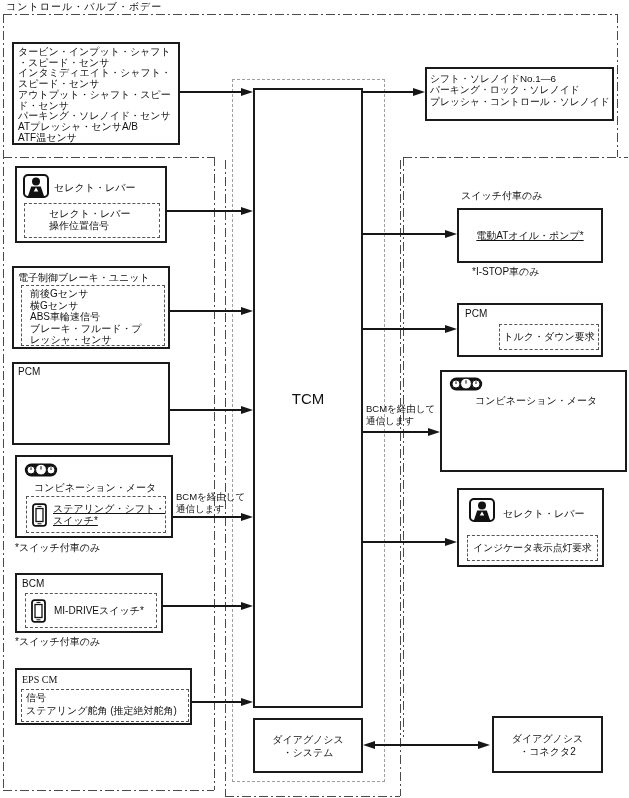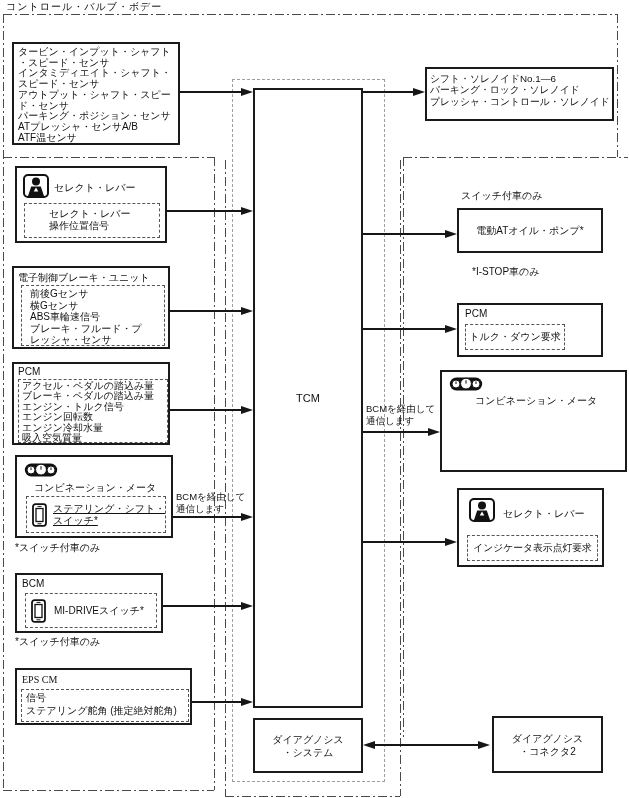--- a/index.html
+++ b/index.html
@@ -71,32 +71,32 @@
 
 <div class="lbl small" style="left:176px;top:491px;">
   <div>BCMを経由して</div>
   <div>通信します</div>
 </div>
 <div class="lbl small" style="left:366px;top:403px;">
   <div>BCMを経由して</div>
   <div>通信します</div>
 </div>
 
-<div class="box center" style="left:253px;top:88px;width:110px;height:620px;font-size:11px;">
+<div class="box center" style="left:253px;top:88px;width:110px;height:620px;font-size:15px;">
   <span>TCM</span>
 </div>
 
 <div class="box" style="left:12px;top:42px;width:168px;height:103px;padding:3px 4px;line-height:10.7px;">
   <div class="ln">タービン・インプット・シャフト</div>
   <div class="ln">・スピード・センサ</div>
   <div class="ln">インタミディエイト・シャフト・</div>
   <div class="ln">スピード・センサ</div>
   <div class="ln">アウトプット・シャフト・スピー</div>
   <div class="ln">ド・センサ</div>
-  <div class="ln">パーキング・ポジション・センサ</div>
+  <div class="ln">パーキング・ソレノイド・センサ</div>
   <div class="ln">ATプレッシャ・センサA/B</div>
   <div class="ln">ATF温センサ</div>
 </div>
 
 <div class="box" style="left:425px;top:67px;width:189px;height:54px;padding:4px 3px;line-height:11.3px;font-size:9.8px;">
   <div class="ln">シフト・ソレノイドNo.1—6</div>
   <div class="ln">パーキング・ロック・ソレノイド</div>
   <div class="ln">プレッシャ・コントロール・ソレノイド</div>
 </div>
 
@@ -122,28 +122,20 @@
     <div class="ln">前後Gセンサ</div>
     <div class="ln">横Gセンサ</div>
     <div class="ln">ABS車輪速信号</div>
     <div class="ln">ブレーキ・フルード・プ</div>
     <div class="ln">レッシャ・センサ</div>
   </div>
 </div>
 
 <div class="box" style="left:12px;top:362px;width:158px;height:83px;">
   <div class="abs ln" style="left:4px;top:2px;">PCM</div>
-  <div class="inner" style="left:4px;top:15px;width:150px;height:64px;padding:1px 0 0 3px;line-height:10.4px;">
-    <div class="ln">アクセル・ペダルの踏込み量</div>
-    <div class="ln">ブレーキ・ペダルの踏込み量</div>
-    <div class="ln">エンジン・トルク信号</div>
-    <div class="ln">エンジン回転数</div>
-    <div class="ln">エンジン冷却水量</div>
-    <div class="ln">吸入空気質量</div>
-  </div>
 </div>
 
 <div class="box" style="left:15px;top:455px;width:158px;height:83px;">
   <span class="abs" style="left:7px;top:5px;">
     <svg width="34" height="16" viewBox="0 0 34 16">
         <rect x="0.8" y="1.5" width="32.4" height="13" rx="6.5" fill="#111"></rect>
         <circle cx="7" cy="8" r="4" fill="#fff" stroke="#111" stroke-width="1"></circle>
         <circle cx="17" cy="7.6" r="5.4" fill="#fff" stroke="#111" stroke-width="1"></circle>
         <circle cx="27" cy="8" r="4" fill="#fff" stroke="#111" stroke-width="1"></circle>
         <line x1="7" y1="8" x2="7" y2="5.4" stroke="#111" stroke-width="1"></line>
@@ -187,28 +179,28 @@
 
 <div class="box" style="left:15px;top:668px;width:177px;height:57px;">
   <div class="abs ln" style="left:5px;top:4px;font-family:Liberation Serif, serif;">EPS CM</div>
   <div class="inner" style="left:4px;top:19px;width:168px;height:33px;padding:2px 0 0 4px;line-height:12.5px;">
     <div class="ln">信号</div>
     <div class="ln">ステアリング舵角 (推定絶対舵角)</div>
   </div>
 </div>
 
 <div class="lbl" style="left:461px;top:190px;">スイッチ付車のみ</div>
-<div class="box center" style="left:457px;top:208px;width:146px;height:45px;">
+<div class="box center" style="left:457px;top:208px;width:146px;height:55px;text-decoration:underline;">
   <span class="ln">電動ATオイル・ポンプ*</span>
 </div>
 <div class="lbl" style="left:472px;top:266px;">*I-STOP車のみ</div>
 
 <div class="box" style="left:457px;top:303px;width:146px;height:54px;">
   <div class="abs ln" style="left:6px;top:3px;">PCM</div>
-  <div class="inner center" style="left:6px;top:19px;width:100px;height:26px;">
+  <div class="inner center" style="left:40px;top:19px;width:100px;height:26px;">
     <span class="ln">トルク・ダウン要求</span>
   </div>
 </div>
 
 <div class="box" style="left:440px;top:370px;width:187px;height:102px;">
   <span class="abs" style="left:7px;top:4px;">
     <svg width="34" height="16" viewBox="0 0 34 16">
         <rect x="0.8" y="1.5" width="32.4" height="13" rx="6.5" fill="#111"></rect>
         <circle cx="7" cy="8" r="4" fill="#fff" stroke="#111" stroke-width="1"></circle>
         <circle cx="17" cy="7.6" r="5.4" fill="#fff" stroke="#111" stroke-width="1"></circle>

